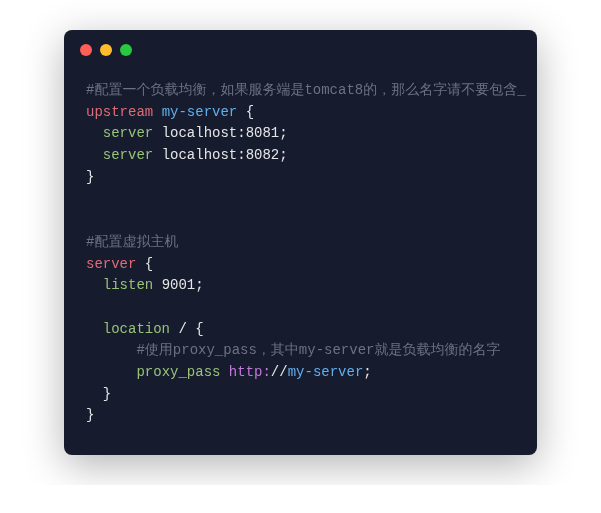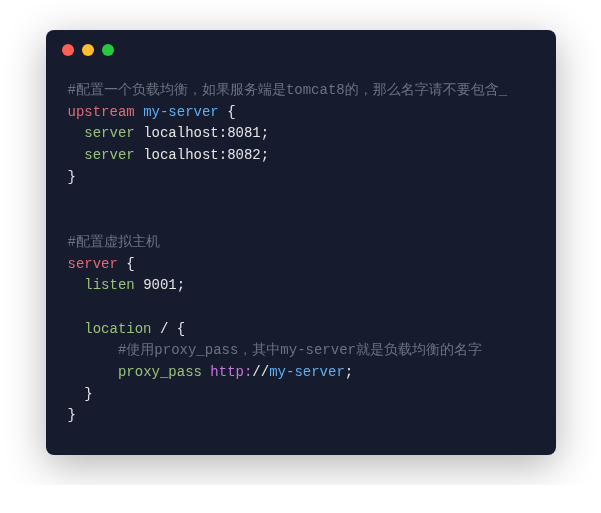--- a/index.html
+++ b/index.html
@@ -6,21 +6,21 @@
     body {
       background: #ffffff;
       padding: 30px;
       font-family: "SF Mono", Monaco, Consolas, "Courier New", monospace;
       font-size: 14px;
       display: flex;
       justify-content: center;
       align-items: flex-start;
     }
     .window {
-      width: 510px;
+      width: 473px;
       background: #161b2e;
       border-radius: 8px;
       box-shadow: 0 10px 40px rgba(0,0,0,0.3);
       overflow: hidden;
     }
     .titlebar {
       padding: 14px 16px 8px 16px;
       display: flex;
       gap: 8px;
     }

